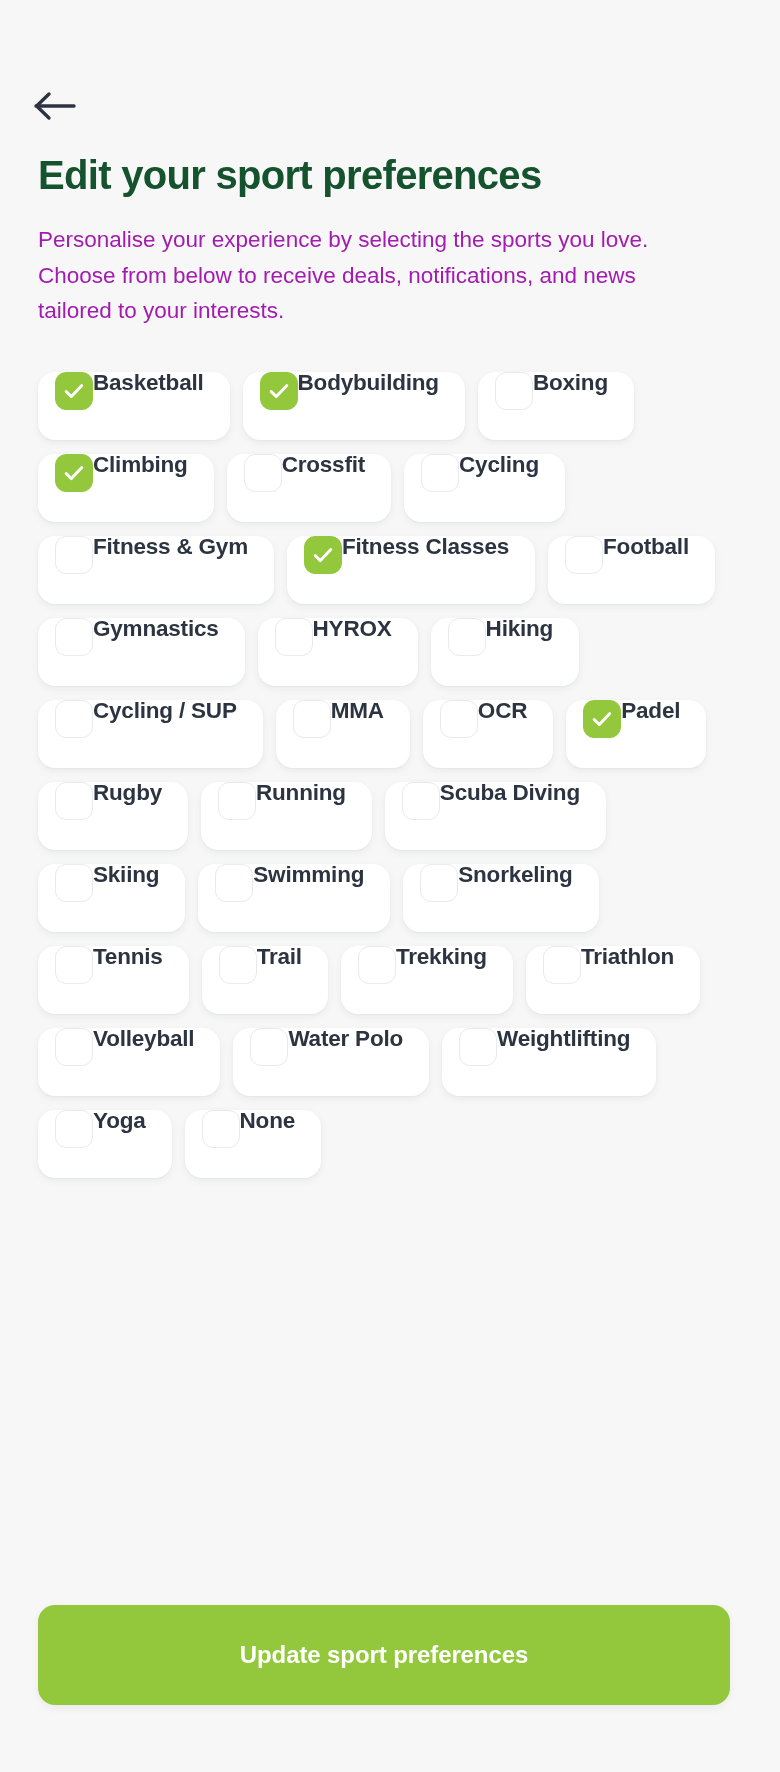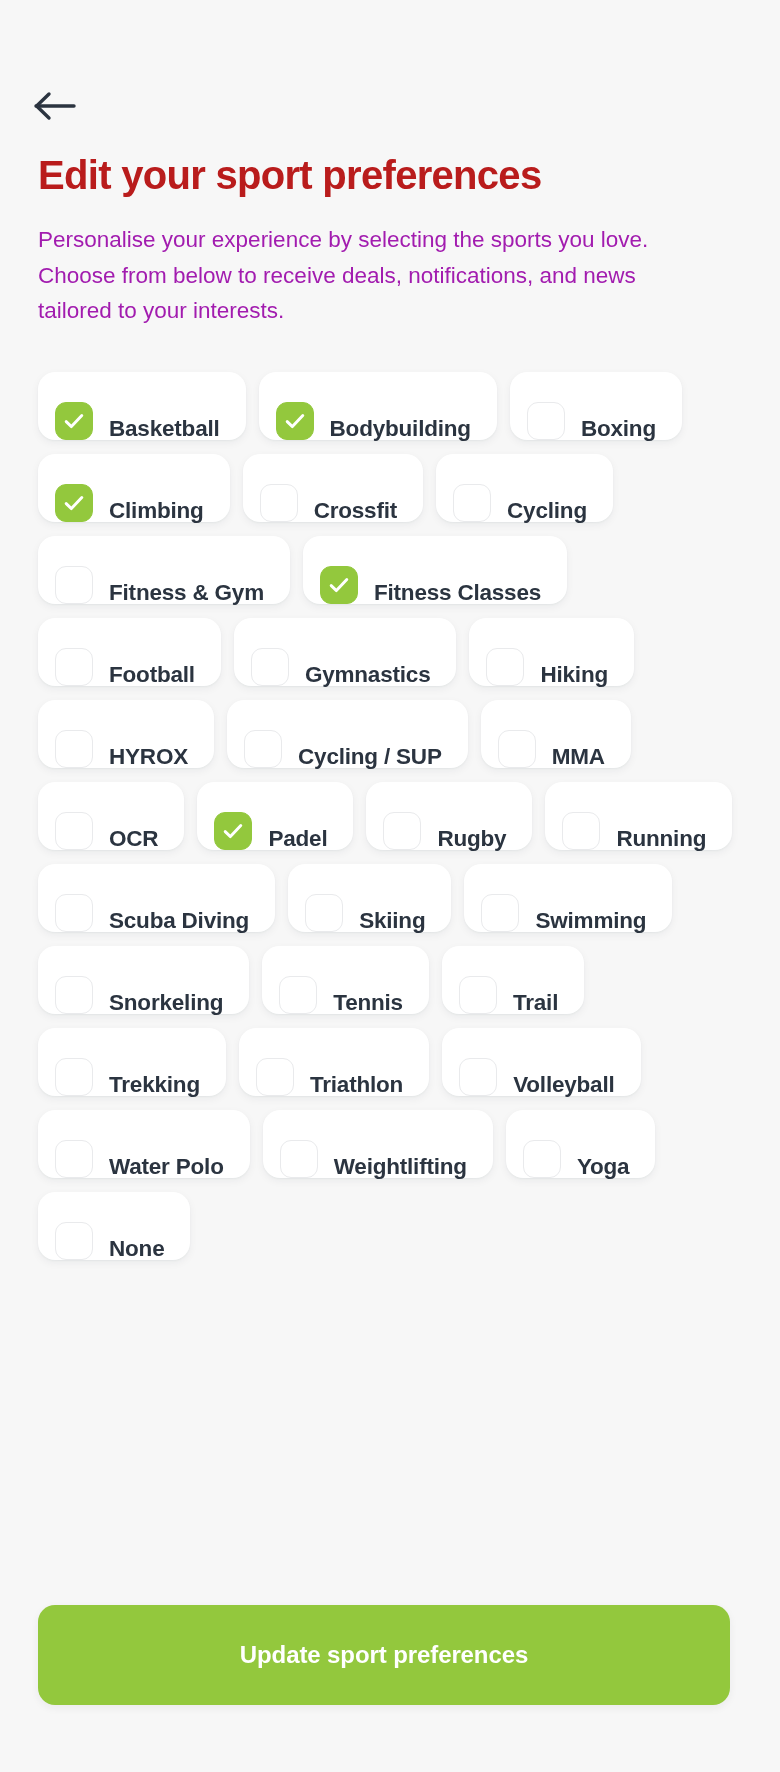--- a/index.html
+++ b/index.html
@@ -38,21 +38,21 @@
 
   
   .page-title {
     position: absolute;
     top: 152px;
     left: 38px;
     right: 38px;
     font-size: 40px;
     font-weight: 700;
     letter-spacing: -0.7px;
-    color: #b91c1c;
+    color: #14532d;
     line-height: 1.15;
     font-family: "Liberation Sans", sans-serif;
   }
 
   .page-desc {
     position: absolute;
     top: 222px;
     left: 38px;
     width: 628px;
     font-size: 22.5px;
@@ -68,22 +68,21 @@
     left: 38px;
     width: 704px;
     display: flex;
     flex-wrap: wrap;
     align-content: flex-start;
     gap: 14px 13px;
   }
 
   .chip {
     display: flex;
-    align-items: flex-end;
-    gap: 16px;
+    align-items: flex-start;
     height: 68px;
     padding: 0 26px 0 17px;
     background: #ffffff;
     border-radius: 17px;
     box-shadow: 0 3px 9px rgba(26, 35, 48, 0.055),
                 0 1px 2px rgba(26, 35, 48, 0.045);
     cursor: pointer;
     user-select: none;
     white-space: nowrap;
   }
@@ -205,28 +204,28 @@
       <div class="chip">
         <span class="chip-box"></span>
         <span class="chip-label">Football</span>
       </div>
       <div class="chip">
         <span class="chip-box"></span>
         <span class="chip-label">Gymnastics</span>
       </div>
       <div class="chip">
         <span class="chip-box"></span>
+        <span class="chip-label">HYROX</span>
+      </div>
+      <div class="chip">
+        <span class="chip-box"></span>
         <span class="chip-label">Hiking</span>
       </div>
       <div class="chip">
         <span class="chip-box"></span>
-        <span class="chip-label">HYROX</span>
-      </div>
-      <div class="chip">
-        <span class="chip-box"></span>
         <span class="chip-label">Cycling / SUP</span>
       </div>
       <div class="chip">
         <span class="chip-box"></span>
         <span class="chip-label">MMA</span>
       </div>
       <div class="chip">
         <span class="chip-box"></span>
         <span class="chip-label">OCR</span>
       </div>

